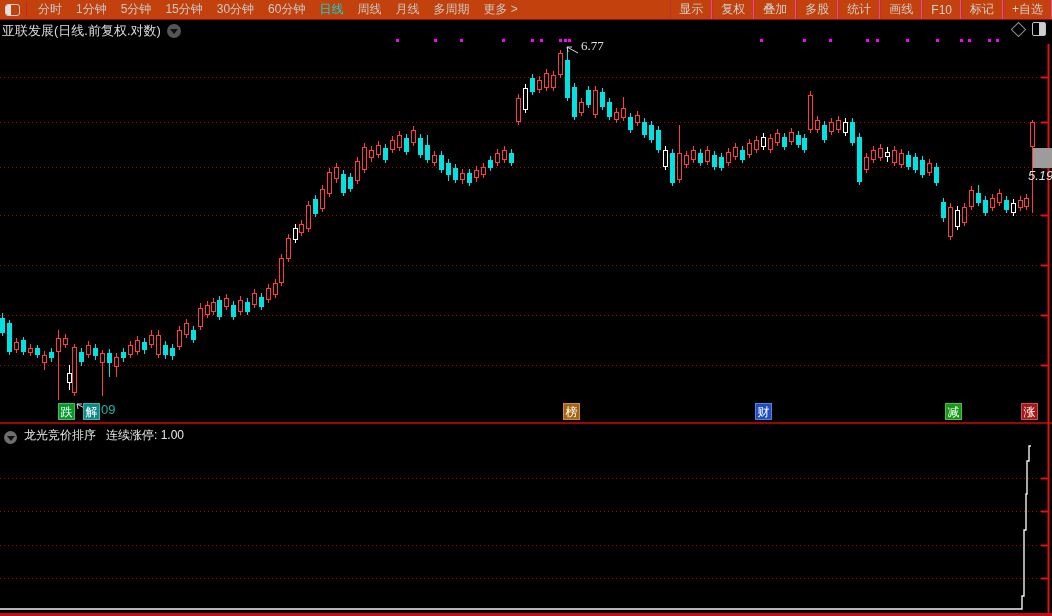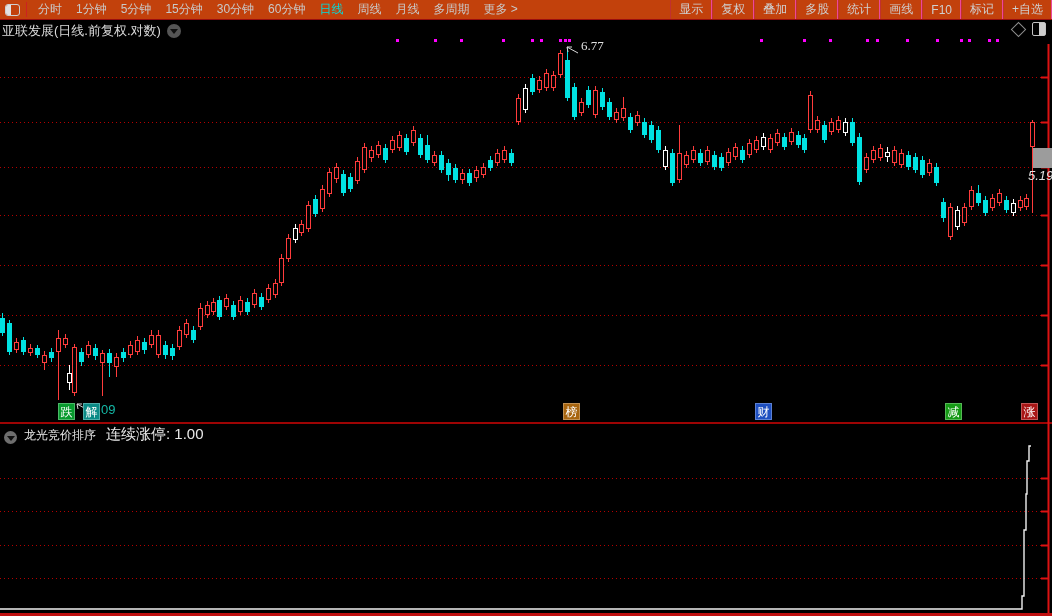--- a/index.html
+++ b/index.html
@@ -29,21 +29,21 @@
   
   svg.overlay{position:absolute;left:0;top:0;z-index:1;}
   .price-label{position:absolute;font-size:13px;color:#e0e0e0;z-index:3;white-space:nowrap;}
   .badge{position:absolute;width:17px;height:17px;line-height:17px;text-align:center;font-size:12px;color:#fff;
          z-index:3;border:1px solid rgba(255,255,255,.28);box-sizing:border-box;}
   .gray-box{position:absolute;background:#9c9c9c;z-index:2;}
   
   .subheader{position:absolute;left:0;top:426px;height:18px;display:flex;align-items:flex-end;z-index:5;}
   .chev-circle.small{margin-left:4px;width:13px;height:13px;background:#6e6e6e;}
   .sub-name{margin-left:7px;font-size:12px;color:#e8e8e8;white-space:nowrap;}
-  .sub-param{margin-left:10px;font-size:15px;color:#e8e8e8;white-space:nowrap;}
+  .sub-param{margin-left:10px;font-size:12px;color:#e8e8e8;white-space:nowrap;}
 </style>
 </head>
 <body>
 
 <div class="app">
 
   <div class="menubar">
     <div class="win-icon"></div>
     <div class="nav-sep"></div>
     <div class="nav">

